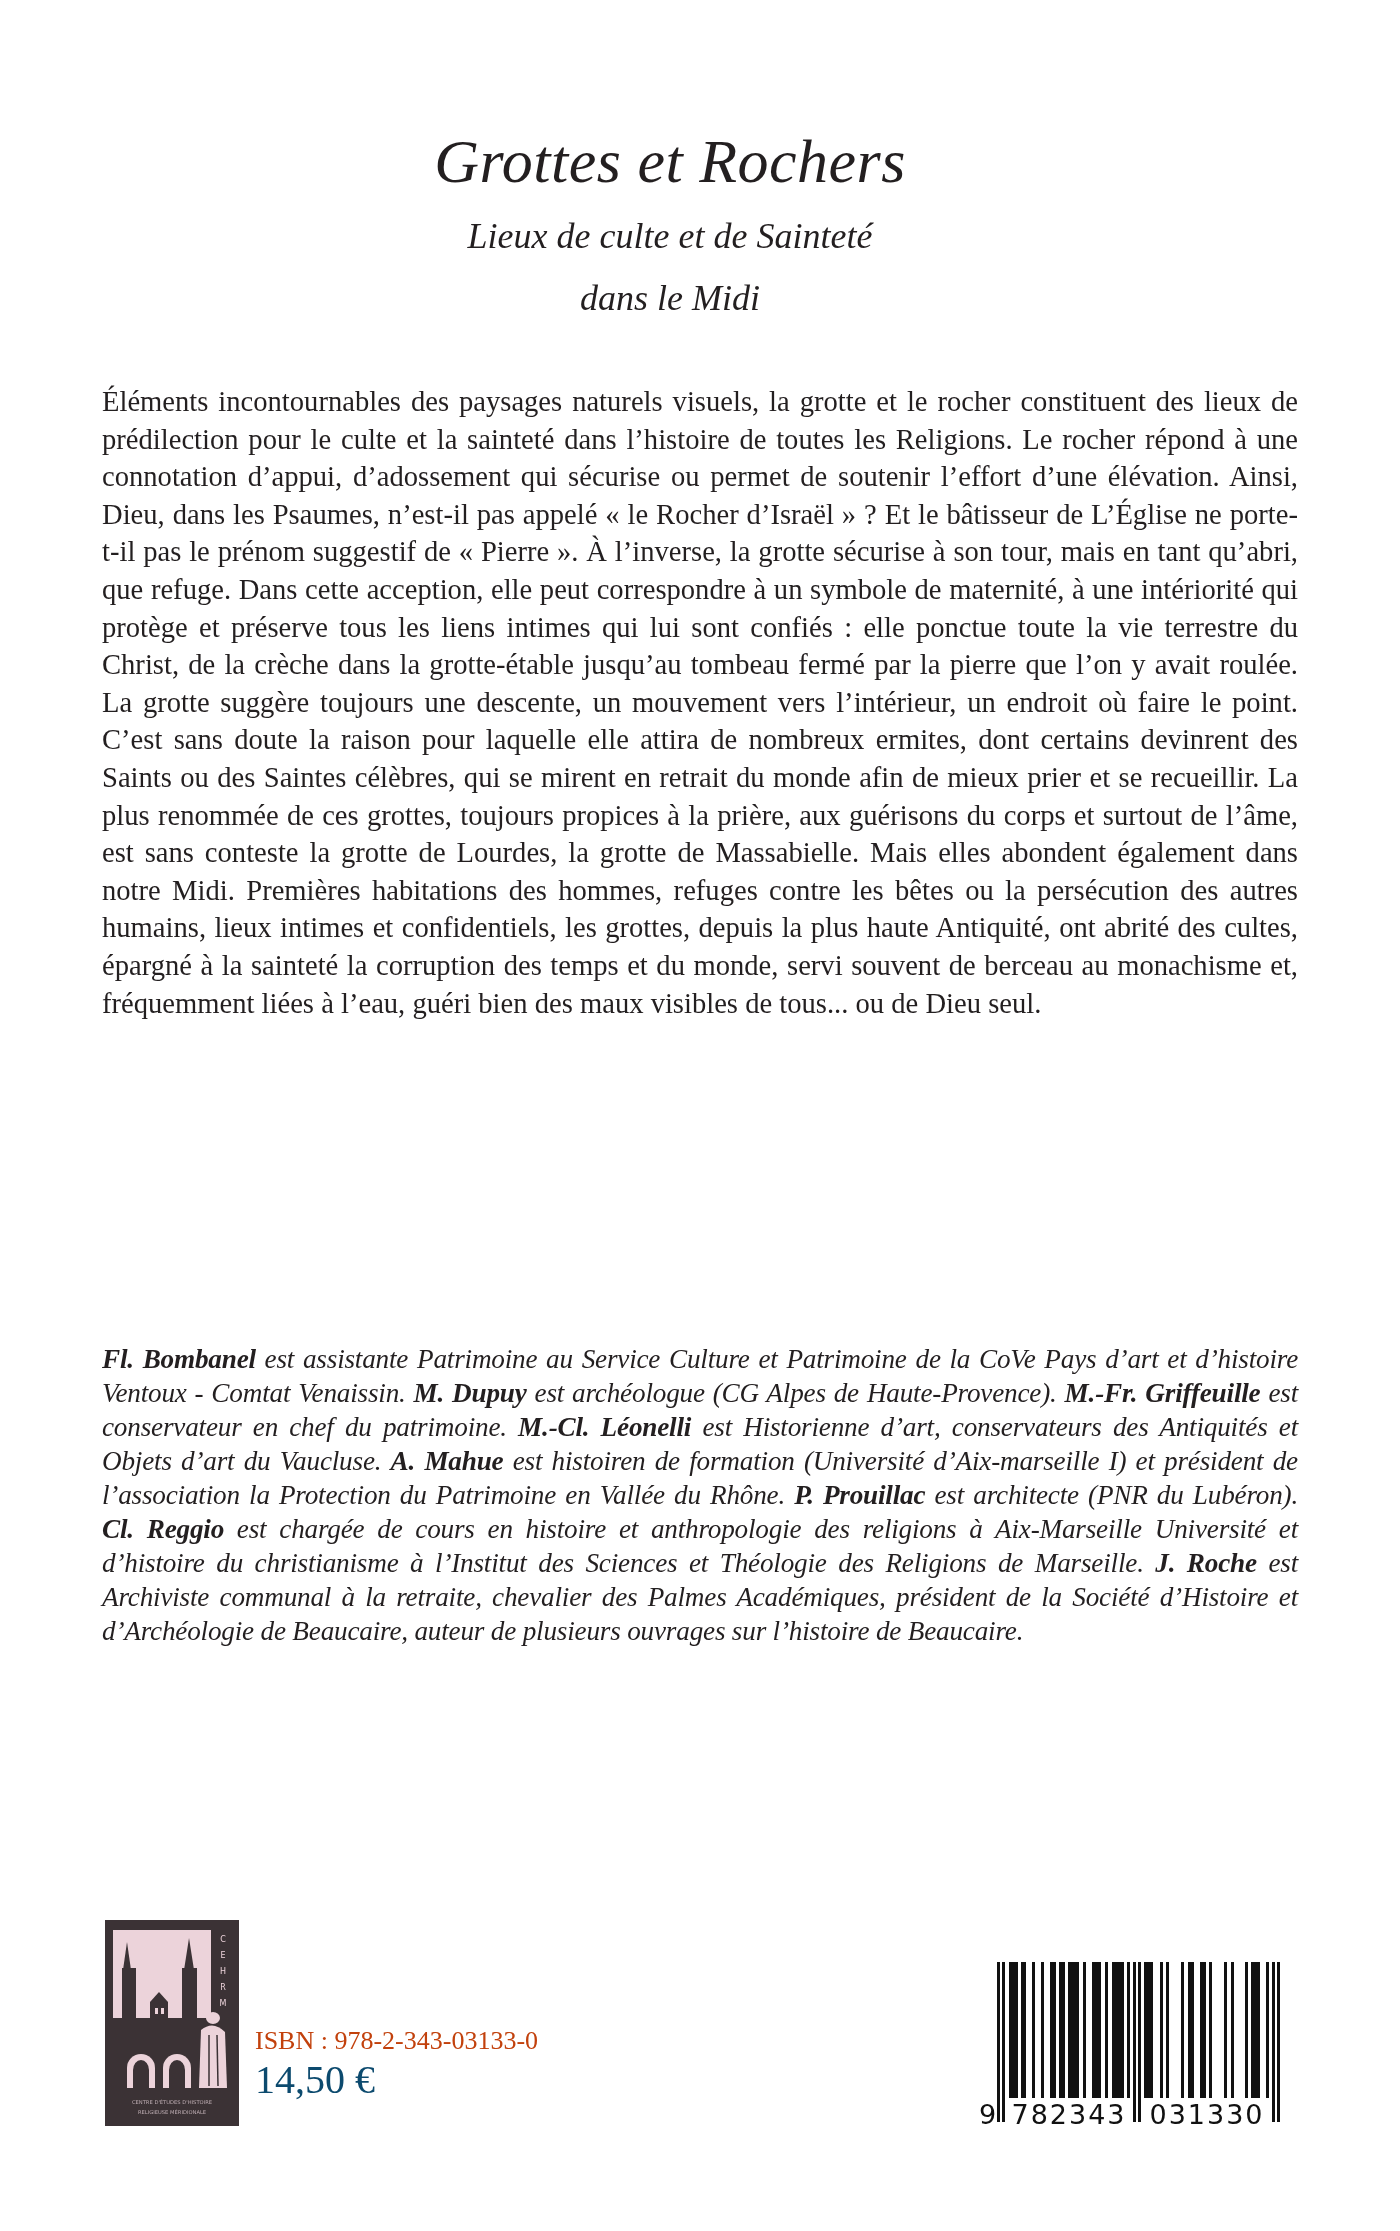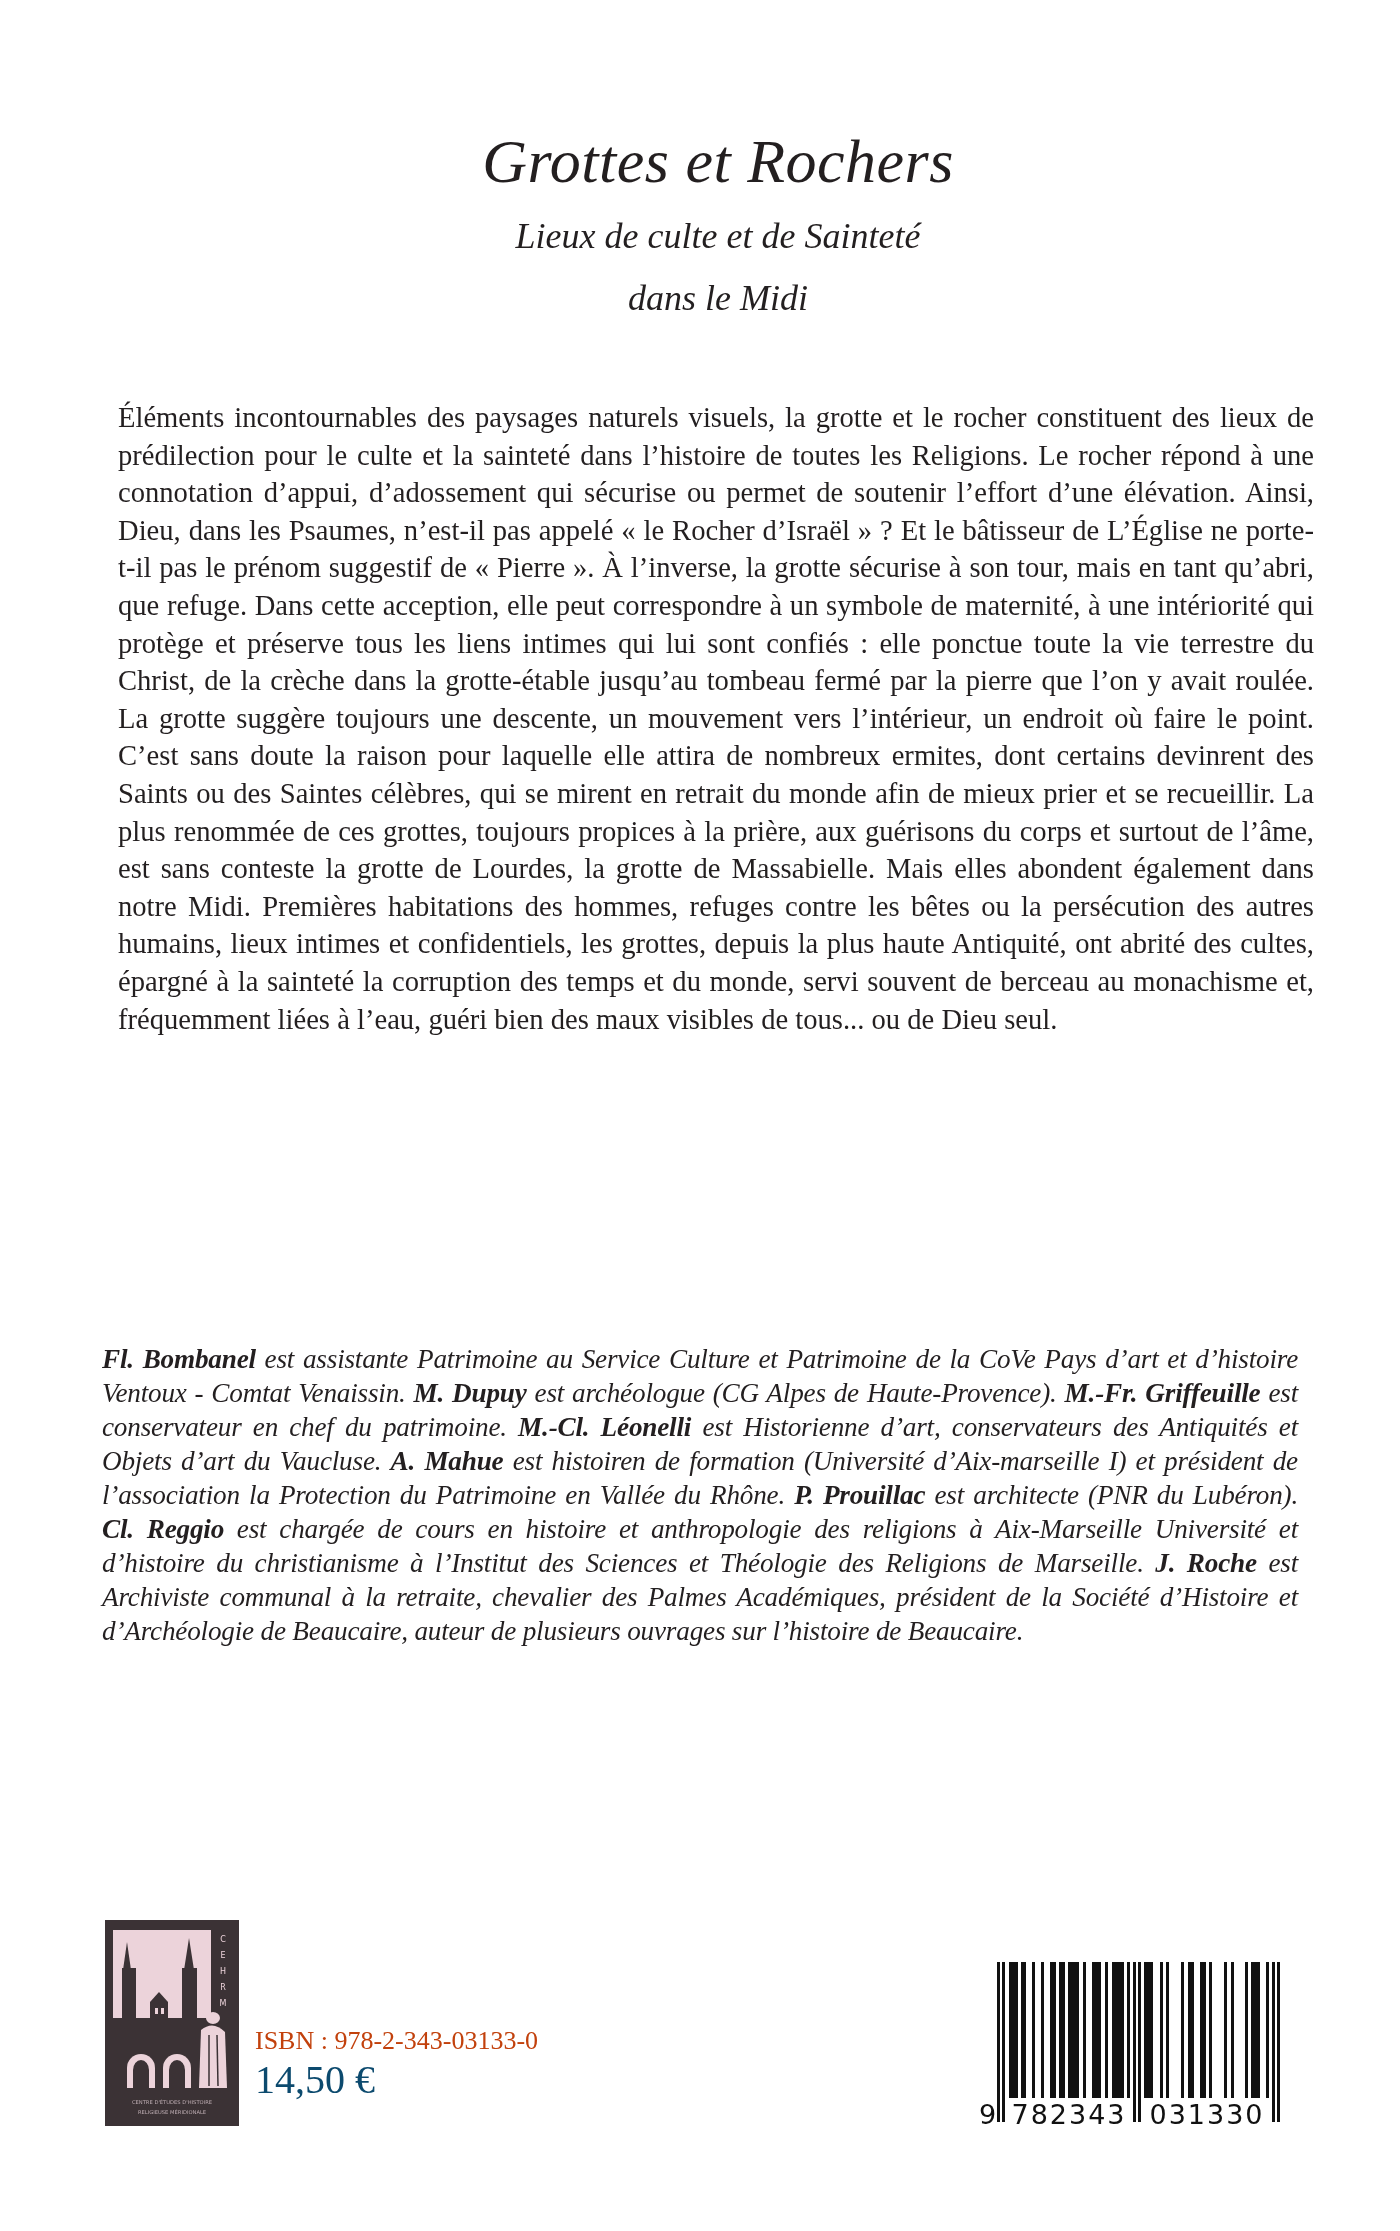--- a/index.html
+++ b/index.html
@@ -1,20 +1,20 @@
 <!DOCTYPE html>
 <html><head>
 <meta charset="utf-8">
 <style>
   html, body { margin: 0; padding: 0; background: #ffffff; }
   body { width: 1400px; height: 2231px; position: relative; overflow: hidden; color: #231f20; font-family: "Liberation Serif", "DejaVu Serif", serif; }
-  .title-block { position: absolute; left: 0; top: 125px; width: 1340px; text-align: center; font-style: italic; padding-left: 48px; }
+  .title-block { position: absolute; left: 0; top: 125px; width: 1340px; text-align: center; font-style: italic; }
   .title { font-size: 62px; line-height: 72px; letter-spacing: 0.5px; margin: 0; font-weight: normal; }
   .subtitle { font-size: 36px; line-height: 46px; margin: 16px; font-weight: normal; }
-  .blurb { position: absolute; left: 102px; top: 383px; width: 1196px; font-size: 28.6px; line-height: 37.6px; text-align: justify; text-align-last: left; margin: 16px; }
+  .blurb { position: absolute; left: 102px; top: 383px; width: 1196px; font-size: 28.6px; line-height: 37.6px; text-align: justify; text-align-last: left; margin: 0; }
   .bios { position: absolute; left: 102px; top: 1342px; width: 1196px; font-size: 27.2px; line-height: 34px; text-align: justify; font-style: italic; margin: 0; letter-spacing: -0.2px; }
   .bios b { font-weight: bold; }
   .logo { position: absolute; left: 105px; top: 1920px; width: 134px; height: 206px; background: #3b3235; }
   .logo svg { display: block; }
   .isbn { position: absolute; left: 255px; top: 2026px; font-size: 26px; line-height: 30px; color: #c2410c; }
   .price { position: absolute; left: 255px; top: 2058px; font-size: 40px; line-height: 44px; color: #0c4a6e; }
   .barcode { position: absolute; left: 975px; top: 1958px; width: 330px; height: 185px; }
 </style>
 </head>
 <body>

